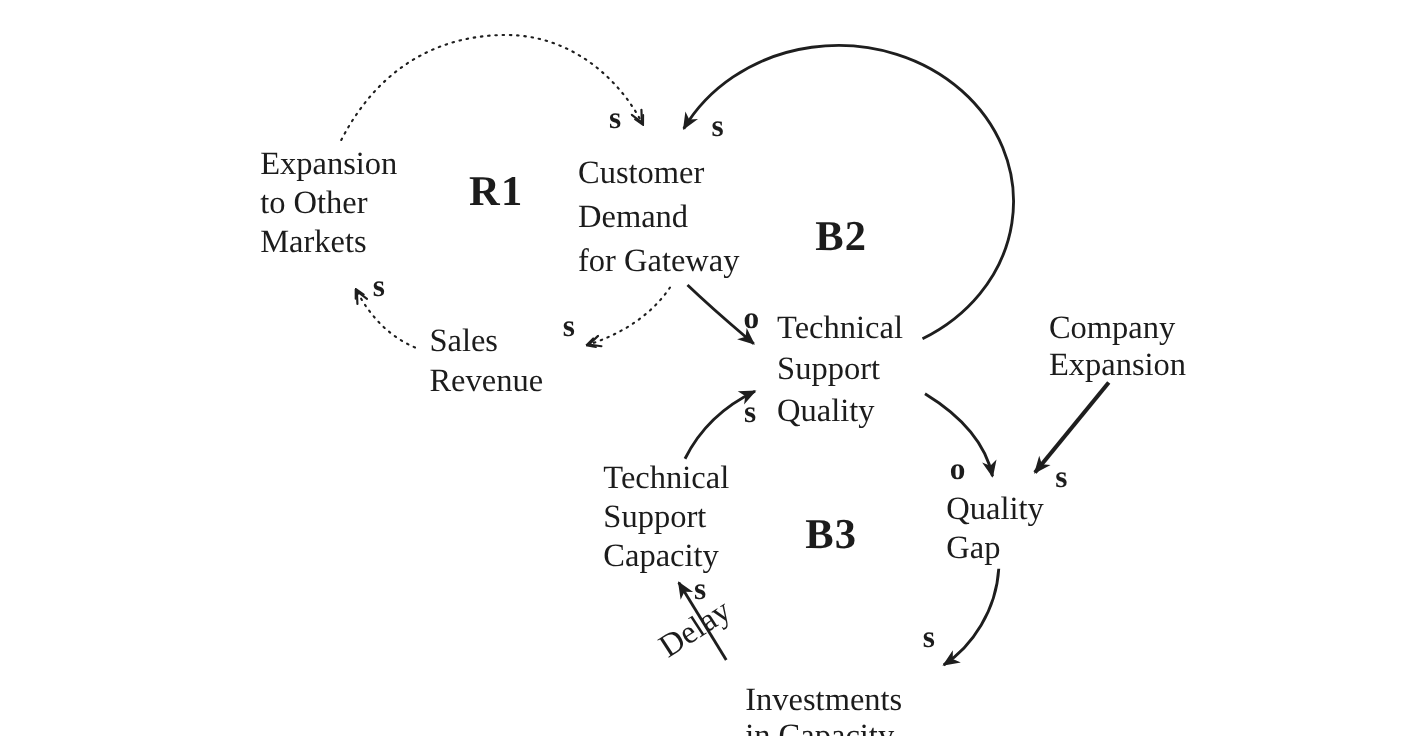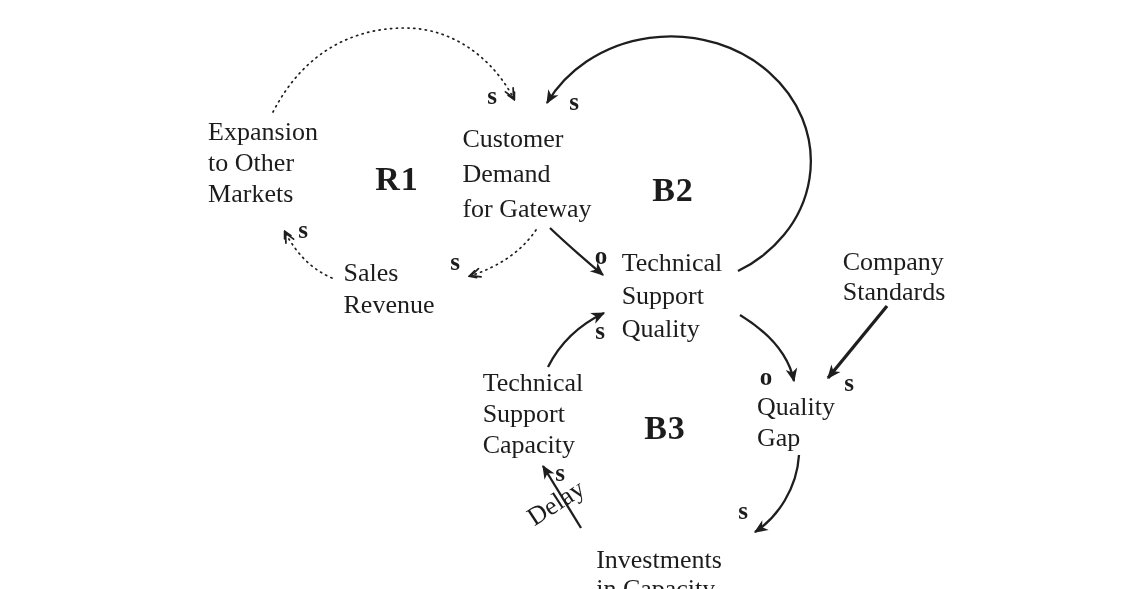--- a/index.html
+++ b/index.html
@@ -66,30 +66,30 @@
 Markets</div>
   <div class="node" style="left:389px; top:289px; line-height:32px;">Sales
 Revenue</div>
   <div class="node" style="left:527px; top:173px; line-height:35px;">Customer
 Demand
 for Gateway</div>
   <div class="node" style="left:672px; top:295px; line-height:33px;">Technical
 Support
 Quality</div>
   <div class="node" style="left:894px; top:277px; line-height:30px;">Company
-Standards</div>
+Expansion</div>
   <div class="node" style="left:533px; top:413px; line-height:31px;">Technical
 Support
 Capacity</div>
   <div class="node" style="left:796px; top:422px; line-height:31px;">Quality
 Gap</div>
   <div class="node" style="left:659px; top:546px; line-height:29px;margin-top:28px;">Investments
 in Capacity</div>
 
-  <div class="loop" style="left:397px; top:179px;">R1</div>
+  <div class="loop" style="left:397px; top:154px;">R1</div>
   <div class="loop" style="left:673px; top:190px;font-family:Liberation Serif, serif;">B2</div>
   <div class="loop" style="left:665px; top:428px;text-align:right;">B3</div>
 
   <span class="mark" style="left:492px; top:95px;">s</span>
   <span class="mark" style="left:574px; top:101px;">s</span>
   <span class="mark" style="left:455px; top:261px;">s</span>
   <span class="mark" style="left:303px; top:229px;">s</span>
   <span class="mark" style="left:601px; top:255px;">o</span>
   <span class="mark" style="left:600px; top:330px;">s</span>
   <span class="mark" style="left:766px; top:376px;">o</span>

